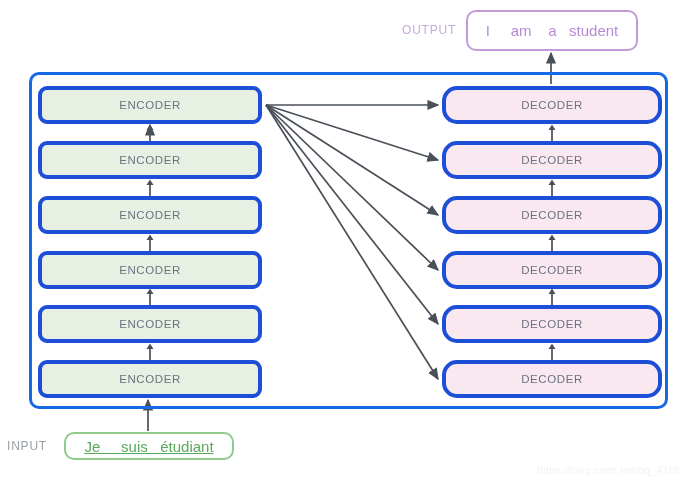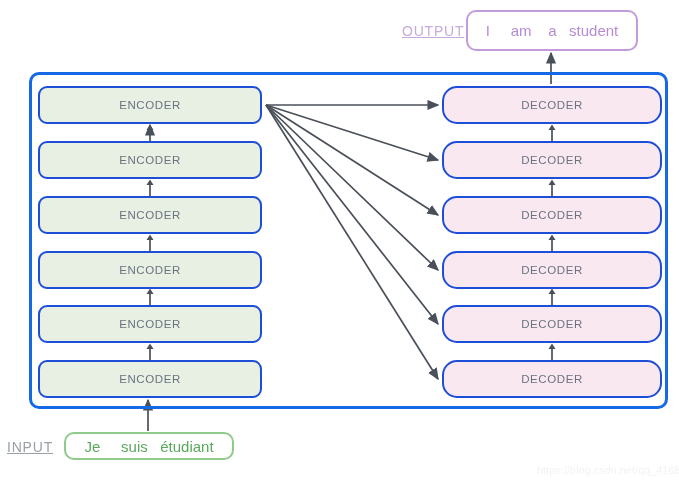--- a/index.html
+++ b/index.html
@@ -37,21 +37,21 @@
     top: 86px;
   }
   .stack.encoders { left: 38px; }
   .stack.decoders { left: 442px; }
 
   .block {
     position: absolute;
     width: 224px;
     height: 38px;
     box-sizing: border-box;
-    border: 2px solid #1d4ed8;
+    border: 4px solid #1d4ed8;
     border-radius: 9px;
     display: flex;
     align-items: center;
     justify-content: center;
     font-size: 11.5px;
     letter-spacing: 0.6px;
     color: #6b7280;
   }
   .decoders .block { width: 220px; border-radius: 15px; }
   .block.encoder {
@@ -81,36 +81,36 @@
     white-space: pre;
   }
   .io-box.input {
     left: 64px;
     top: 432px;
     width: 170px;
     height: 28px;
     border: 2px solid #8ecb8b;
     color: #5aa95c;
     font-size: 15px;
+    text-decoration: underline;
   }
   .io-box.output {
     left: 466px;
     top: 10px;
     width: 172px;
     height: 41px;
     border: 2px solid #c49bda;
     color: #b78bd4;
     font-size: 15px;
   }
 
   .io-label {
     position: absolute;
-    font-size: 14px;
+    font-size: 12px;
     letter-spacing: 0.8px;
-    text-decoration: underline;
   }
   .io-label.input-label {
     left: 7px;
     top: 439px;
     color: #9aa0a6;
   }
   .io-label.output-label {
     left: 402px;
     top: 23px;
     color: #c6aadb;

